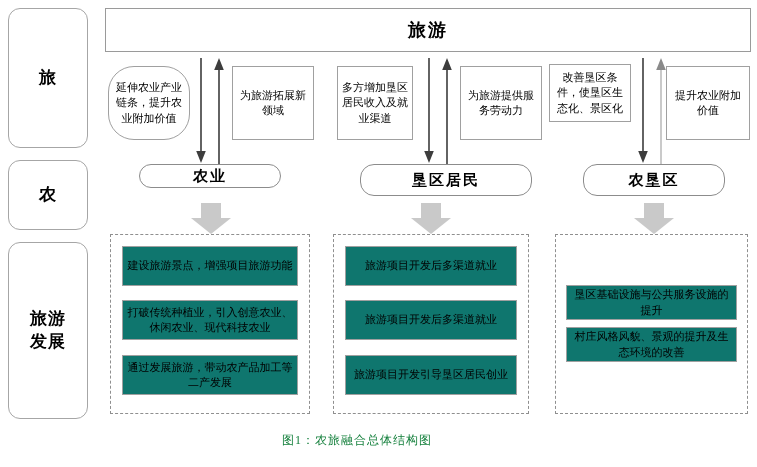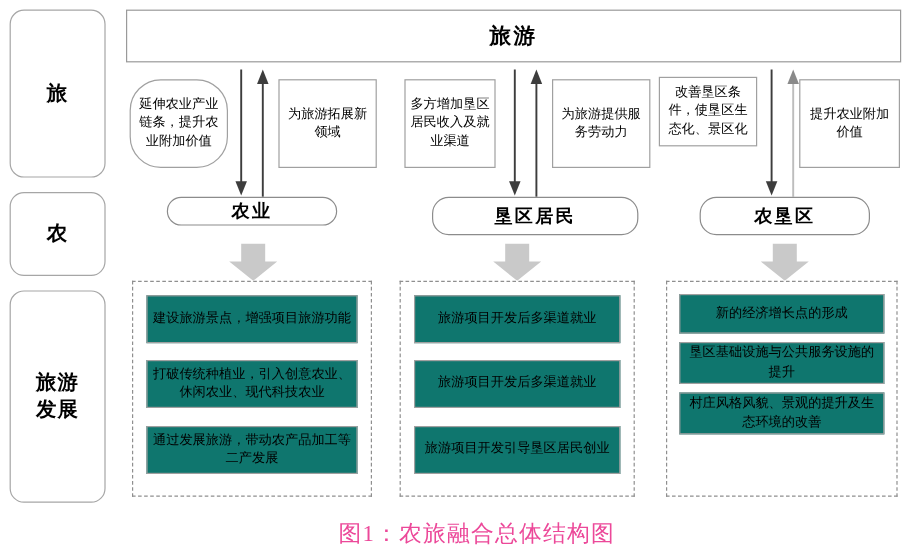--- a/index.html
+++ b/index.html
@@ -95,23 +95,23 @@
 
   
   .line-arrow { pointer-events: none; }
 
   
   .block-arrow { pointer-events: none; }
 
   
   .caption {
     font-family: "Liberation Serif", "DejaVu Serif", serif;
-    font-size: 19px;
+    font-size: 12px;
     letter-spacing: 1px;
-    color: #ec4899;
+    color: #15803d;
     white-space: nowrap;
   }
 </style>
 </head>
 <body>
 
 <div id="canvas">
 
   <div class="abs cat-box" style="left:8px; top:8px; width:80px; height:140px;">
     <span>旅</span>
@@ -220,23 +220,20 @@
   <div class="abs entity-box" style="left:583px; top:164px; width:142px; height:32px;">
     <span>农垦区</span>
   </div>
 
   <svg class="abs block-arrow" style="left:633px; top:203px;" width="42" height="32" viewBox="0 0 42 32">
     <polygon points="11,0 31,0 31,15 41,15 21,31 1,15 11,15" fill="#c9c9c9"></polygon>
   </svg>
 
   <div class="abs dashed-group" style="left:555px; top:234px; width:193px; height:180px;"></div>
 
-  <div class="abs out-box" style="left:566px; top:245px; width:171px; height:33px;">
-    <span>新的经济增长点的形成</span>
-  </div>
   <div class="abs out-box" style="left:566px; top:285px; width:171px; height:35px;">
     <span>垦区基础设施与公共服务设施的提升</span>
   </div>
   <div class="abs out-box" style="left:566px; top:327px; width:171px; height:35px;">
     <span>村庄风格风貌、景观的提升及生态环境的改善</span>
   </div>
 
   <div class="abs caption" style="left:282px; top:432px;">
     <span>图1：农旅融合总体结构图</span>
   </div>

